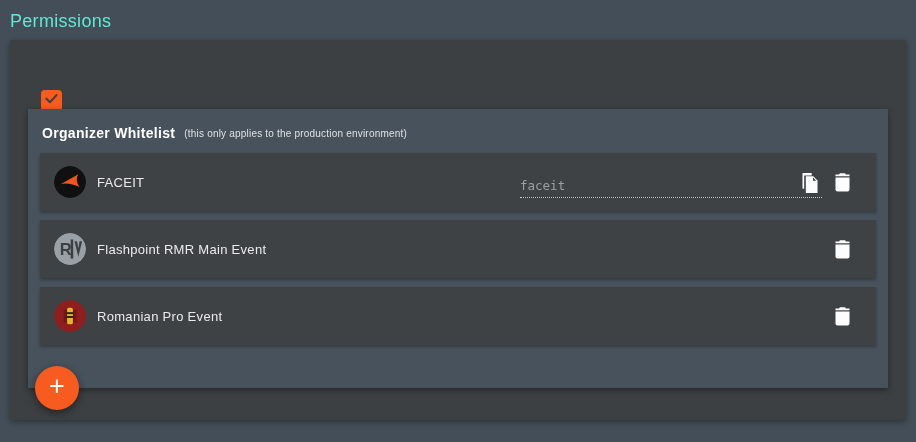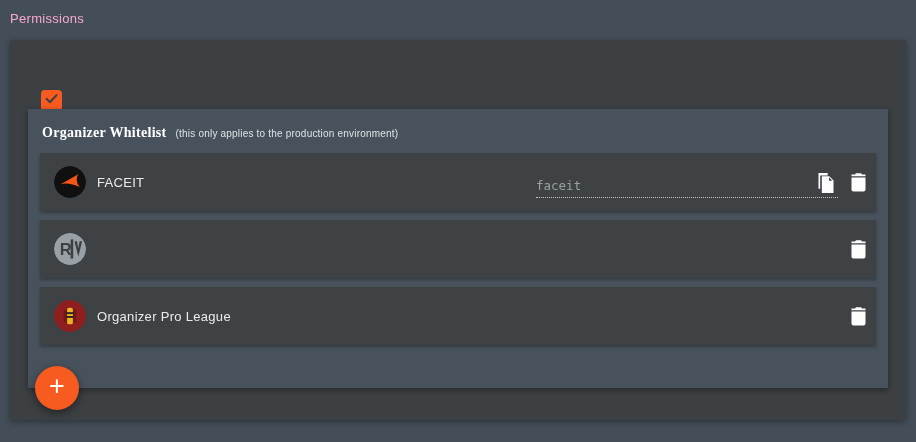--- a/index.html
+++ b/index.html
@@ -5,21 +5,21 @@
   * { margin:0; padding:0; box-sizing:border-box; }
   html,body { width:916px; height:442px; }
   body {
     position:relative;
     background:#434e58;
     font-family:"Liberation Sans", sans-serif;
     overflow:hidden;
   }
   .page-title {
     position:absolute; left:10px; top:11px;
-    font-size:13px; color:#f9a8d4; letter-spacing:.3px;
+    font-size:18px; color:#5eead4; letter-spacing:.3px;
   }
   .outer-panel {
     position:absolute; left:10px; top:40px; width:896px; height:380px;
     background:#3d4043; border-radius:2px;
     box-shadow:0 2px 6px rgba(0,0,0,.35);
   }
   .visible-row {
     position:absolute; left:18px; top:50px;
     display:flex; align-items:center; gap:15px;flex-direction:column;
   }
@@ -33,30 +33,30 @@
 
   .inner-panel {
     position:absolute; left:18px; top:69px; width:860px; height:279px;
     background:#48525c;
     box-shadow:0 2px 6px rgba(0,0,0,.4);
   }
   .wl-header {
     height:44px; display:flex; align-items:center; padding:4px 14px 0;
     gap:9px;
   }
-  .wl-title { font-size:14px; font-weight:bold; color:#ffffff; letter-spacing:.3px;font-family:Liberation Serif, serif; }
+  .wl-title { font-size:14px; font-weight:bold; color:#ffffff; letter-spacing:.3px; }
   .wl-note  { font-size:10px; color:#dde2e5; letter-spacing:.2px; }
 
   .rows { margin:0 12px; }
   .wl-row {
     height:58px; margin-bottom:9px;
     background:#3f4245;
     box-shadow:0 2px 3px rgba(0,0,0,.28);
     display:flex; align-items:center;
-    padding:0 9px 0 14px;
+    padding:0 25px 0 14px;
   }
   .org-logo {
     width:32px; height:32px; border-radius:50%;
     margin-right:11px; flex:none; overflow:hidden;
   }
   .org-logo svg { width:32px; height:32px; display:block; }
   .org-name { font-size:13px; color:#e9ebed; letter-spacing:.3px; }
   .spacer { flex:1; }
   .id-wrap {
     position:relative; width:302px; height:32px; flex:none;
@@ -144,20 +144,21 @@
 
       <div class="wl-row">
         <div class="org-logo">
           <svg viewBox="0 0 100 100">
             <circle cx="50" cy="50" r="50" fill="#99a1a7"></circle>
             <text x="18" y="68" font-family="Liberation Sans, sans-serif" font-size="52" font-weight="bold" fill="#3d4043">R</text>
             <rect x="52" y="20" width="8" height="60" fill="#3d4043"></rect>
             <path d="M64 26 L76 74 L88 26 L80 26 L76 48 L72 26 Z" fill="#3d4043"></path>
           </svg>
         </div>
+        <span class="org-name">Flashpoint RMR Main Event</span>
         <div class="spacer"></div>
         <button class="trash-btn">
           <svg viewBox="0 0 17 20">
             <path d="M1.5 5.5 h14 v12 a2 2 0 0 1 -2 2 h-10 a2 2 0 0 1 -2 -2 z" fill="#fdfdfd"></path>
             <path d="M6 1.2 h5 l1 1.3 h3.5 v1.8 h-14 v-1.8 h3.5 z" fill="#fdfdfd"></path>
           </svg>
         </button>
       </div>
 
       <div class="wl-row">
@@ -165,21 +166,21 @@
           <svg viewBox="0 0 100 100">
             <circle cx="50" cy="50" r="50" fill="#8f1e1e"></circle>
             <circle cx="50" cy="50" r="50" fill="none"></circle>
             <path d="M30 30 h12 v40 h-12 z" fill="#6e1414" opacity="0.8"></path>
             <path d="M58 30 h12 v40 h-12 z" fill="#6e1414" opacity="0.8"></path>
             <rect x="41" y="24" width="18" height="52" rx="6" fill="#e8b422"></rect>
             <rect x="39" y="38" width="22" height="6" fill="#2a2320"></rect>
             <rect x="39" y="50" width="22" height="6" fill="#2a2320"></rect>
           </svg>
         </div>
-        <span class="org-name">Organizer Pro League</span>
+        <span class="org-name">Romanian Pro Event</span>
         <div class="spacer"></div>
         <button class="trash-btn">
           <svg viewBox="0 0 17 20">
             <path d="M1.5 5.5 h14 v12 a2 2 0 0 1 -2 2 h-10 a2 2 0 0 1 -2 -2 z" fill="#fdfdfd"></path>
             <path d="M6 1.2 h5 l1 1.3 h3.5 v1.8 h-14 v-1.8 h3.5 z" fill="#fdfdfd"></path>
           </svg>
         </button>
       </div>
 
     </div>

